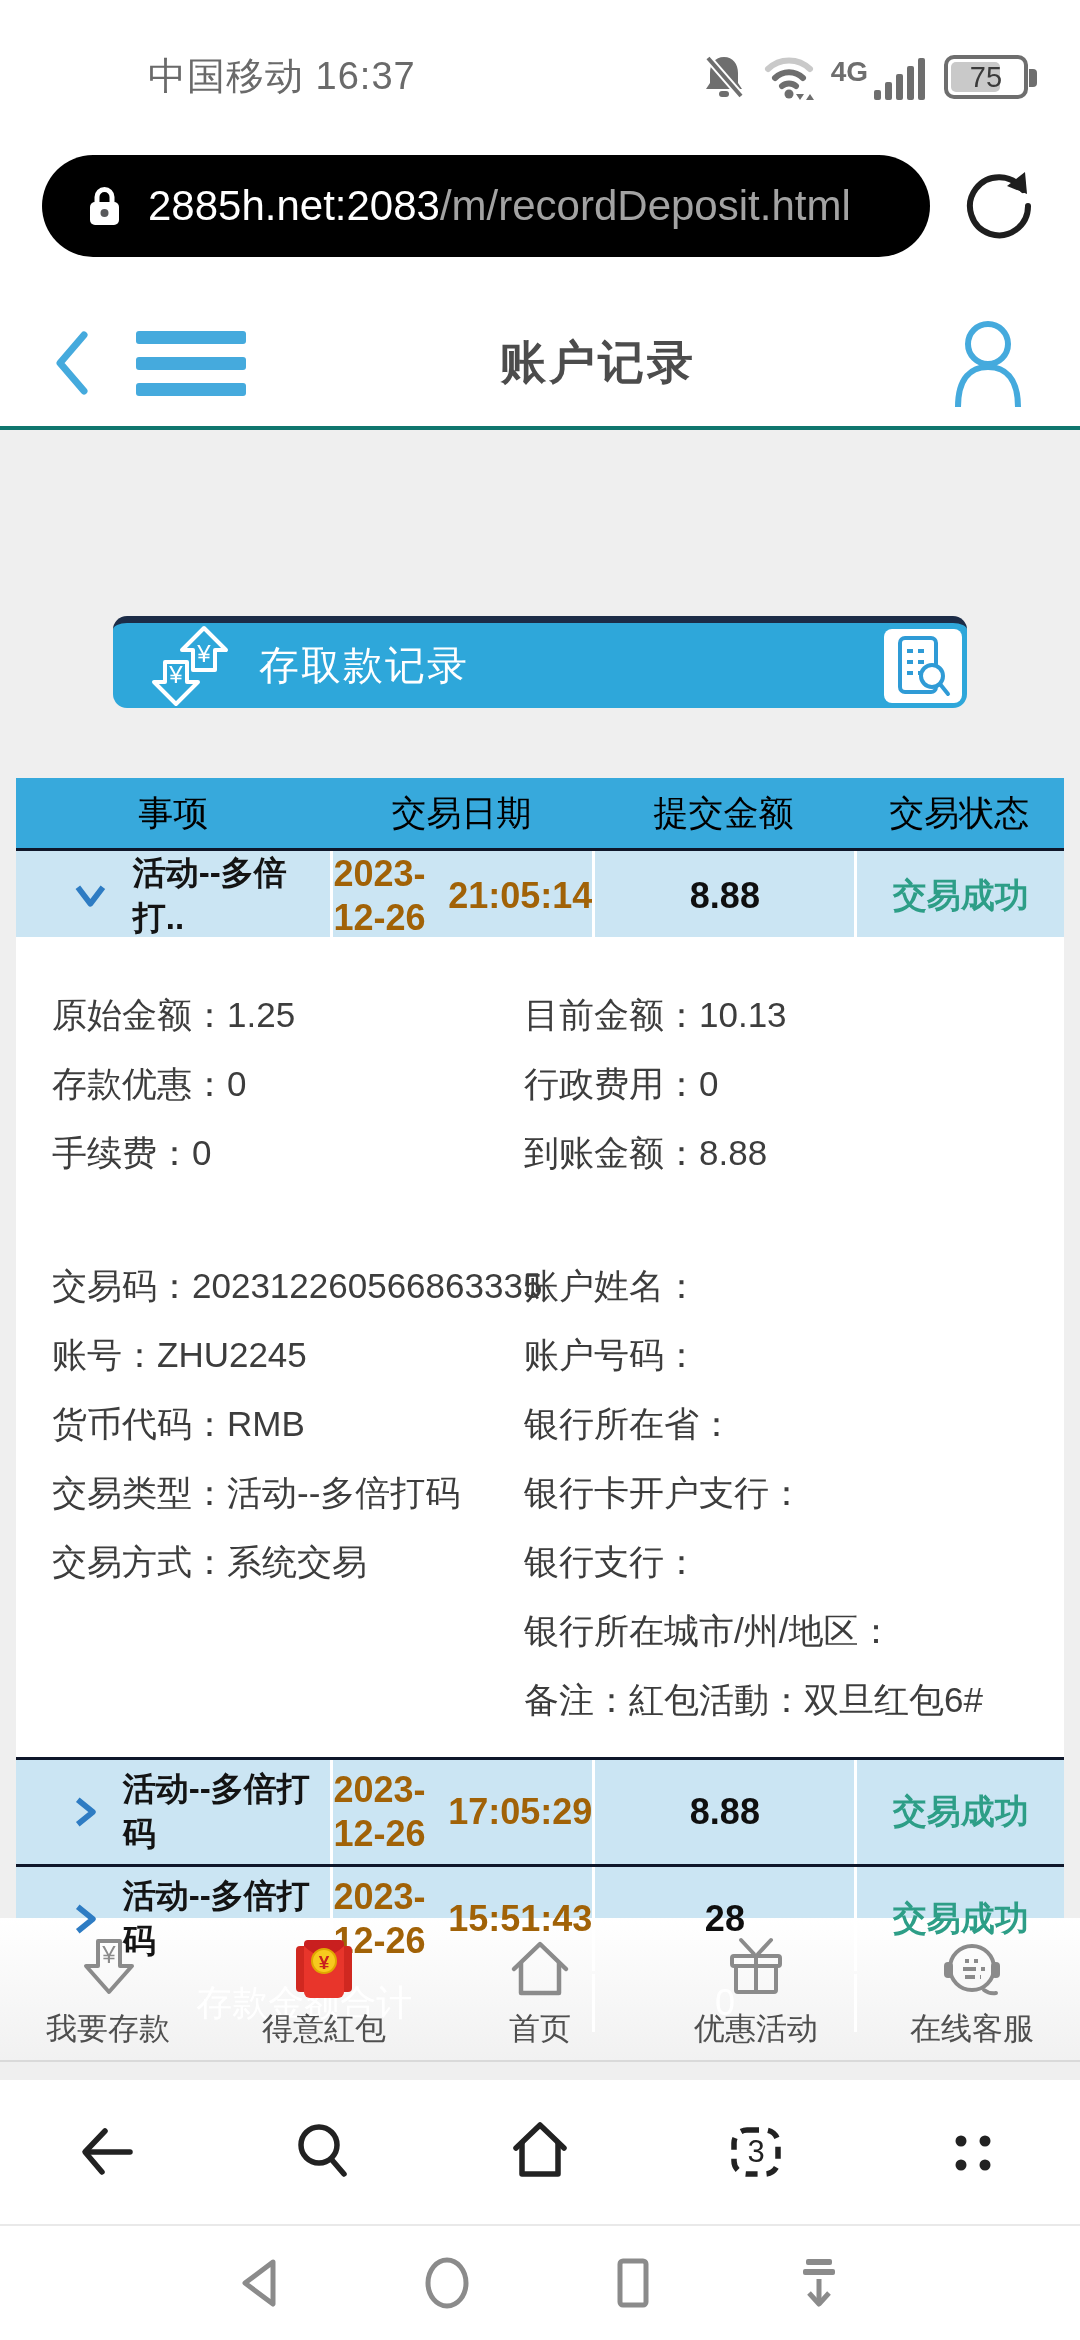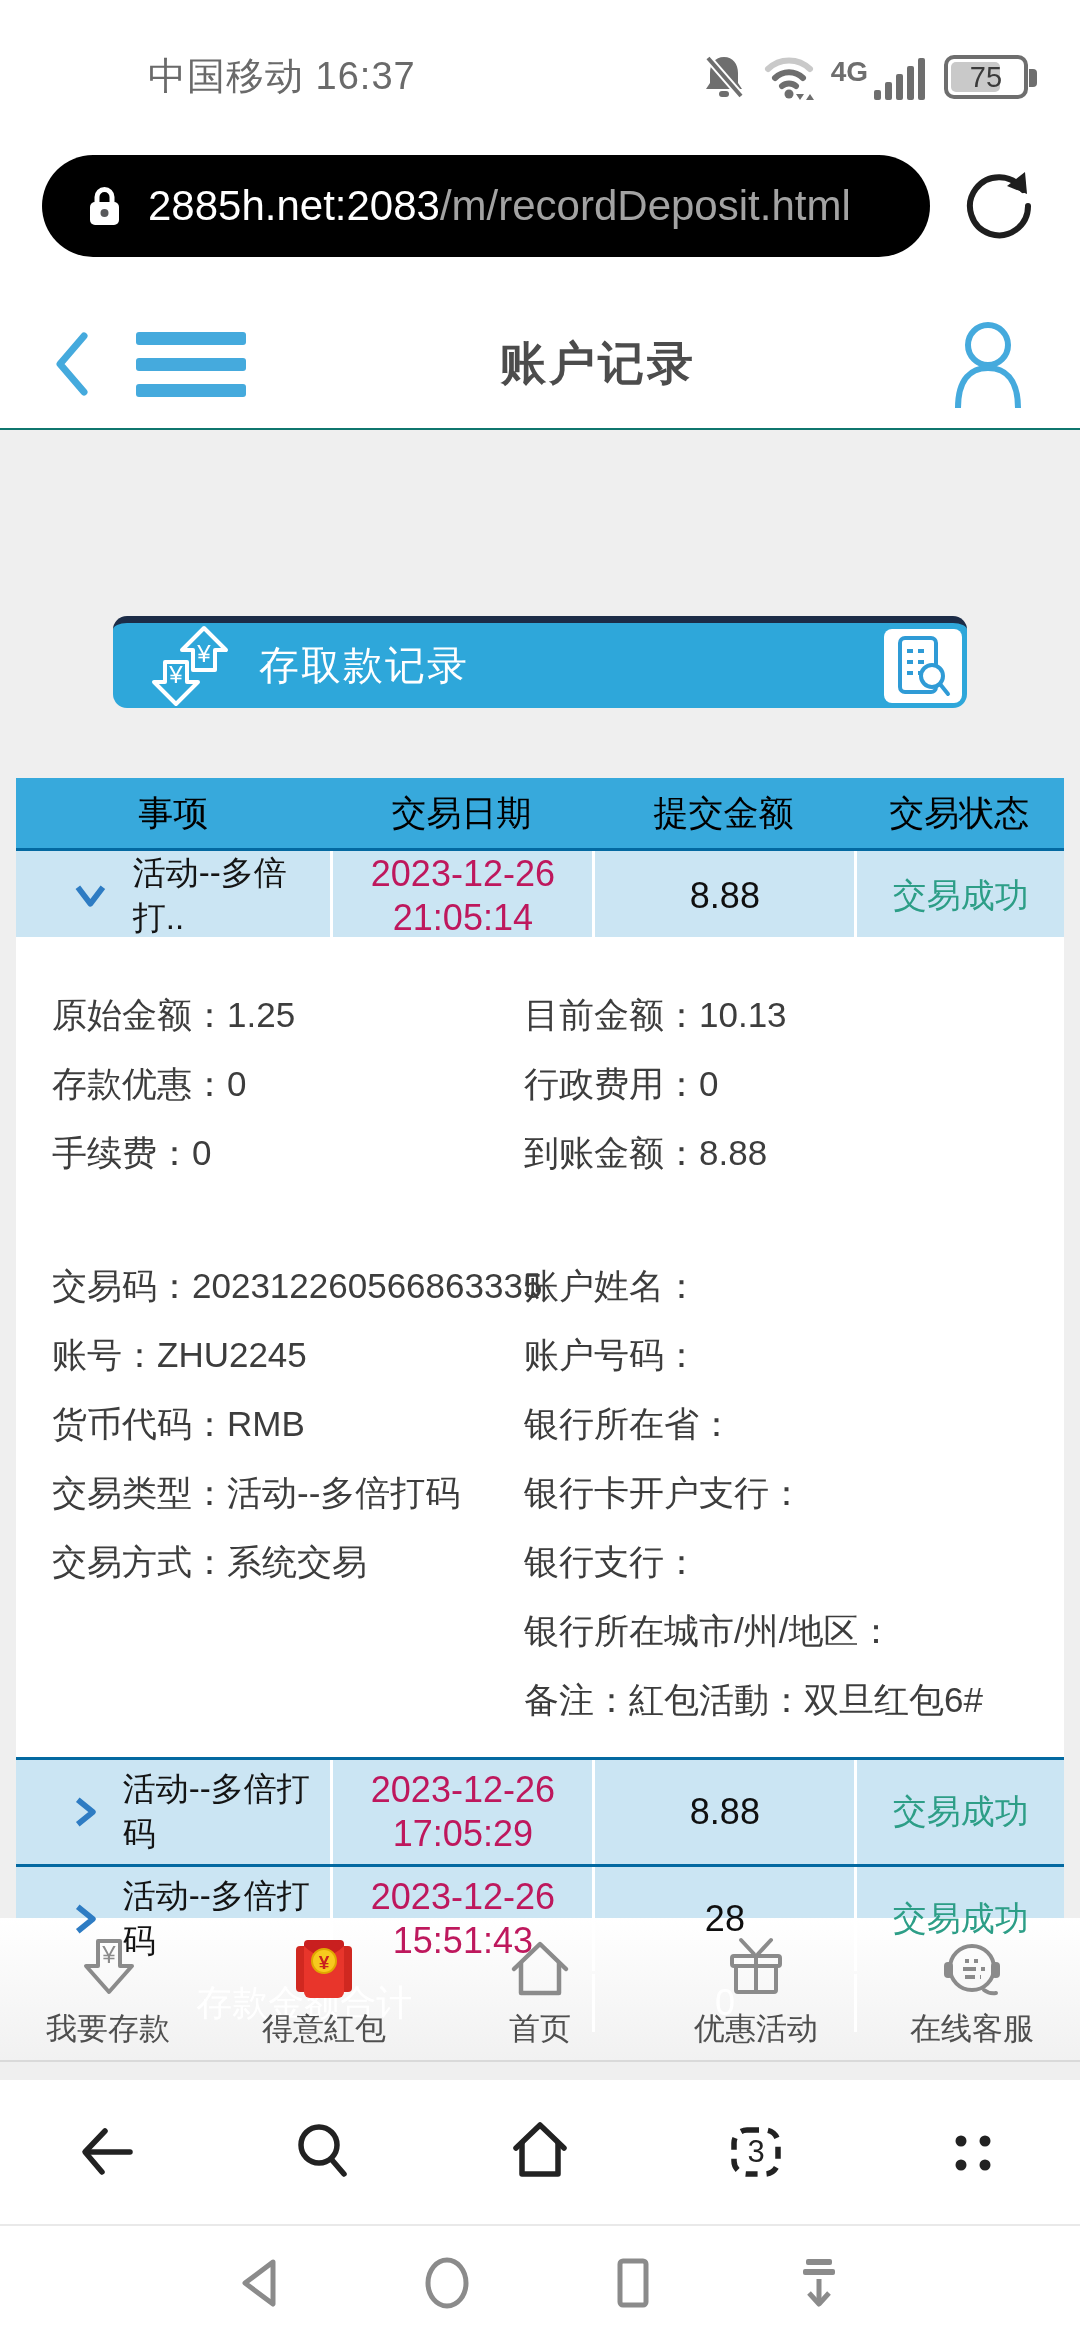--- a/index.html
+++ b/index.html
@@ -18,41 +18,41 @@
   
   .url-section{height:188px;display:flex;align-items:center;gap:30px;padding:0 42px;box-sizing:border-box;background:#fff;}
   .url-pill{flex:1;height:102px;background:#000000;border-radius:51px;display:flex;align-items:center;
             padding:0 44px;gap:26px;box-sizing:border-box;overflow:hidden;}
   .url-text{font-size:42px;white-space:nowrap;overflow:hidden;}
   .url-host{color:#ffffff;}
   .url-path{color:#a3a3a3;}
   .refresh-btn{width:78px;height:78px;display:flex;align-items:center;justify-content:center;}
   
   .app-nav{height:130px;display:flex;align-items:center;gap:46px;padding:0 54px;box-sizing:border-box;
-           border-bottom:2px solid #0f766e;background:#fff;}
+           border-bottom:4px solid #0f766e;background:#fff;}
   .burger{display:flex;flex-direction:column;gap:13px;width:110px;}
   .burger span{display:block;height:13px;background:#45aadd;border-radius:3px;}
   .app-title{flex:1;text-align:center;font-size:46px;font-weight:bold;color:#4c4c4c;letter-spacing:3px;}
   
   .content{height:1488px;background:#efefef;box-sizing:border-box;padding-top:186px;}
   .banner{margin:0 113px;height:92px;background:#2ea7da;border-radius:14px;border-top:7px solid #1c2c47;
           box-sizing:border-box;position:relative;display:flex;align-items:center;padding:0 34px;gap:26px;}
   .banner-title{font-size:40px;color:#ffffff;letter-spacing:2px;}
   .banner-search{position:absolute;right:5px;top:6px;bottom:5px;width:78px;background:#ffffff;border-radius:8px;
                  display:flex;align-items:center;justify-content:center;}
   .table{margin:70px 16px 0;}
   .thead,.trow,.tfoot{display:grid;grid-template-columns:30% 25% 25% 20%;}
   .thead{background:#37a9dc;height:70px;align-items:center;color:#000000;font-size:35px;text-align:center;}
-  .trow{background:#cbe5f3;border-top:3px solid #0369a1;}
+  .trow{background:#cbe5f3;border-top:3px solid #0f172a;font-weight:bold;}
   .trow.r0{height:86px;}
   .trow.rn{height:104px;}
   .cell{display:flex;align-items:center;justify-content:center;}
   .trow .cell + .cell{border-left:3px solid #ffffff;}
   .cell-item{justify-content:flex-start;padding-left:58px;gap:26px;font-size:33px;color:#141414;}
-  .cell-date{flex-direction:column;font-size:36px;color:#be185d;line-height:1.22;}
+  .cell-date{flex-direction:row;font-size:36px;color:#a16207;line-height:1.22;}
   .cell-amount{font-size:36px;color:#0f0f0f;}
   .cell-status{font-size:34px;color:#2d9e87;}
   .details{background:#ffffff;padding:36px 36px 30px;box-sizing:border-box;font-size:35px;color:#3d3d3d;}
   .d-row{display:flex;height:53px;align-items:center;margin-top:16px;}
   .d-left{width:472px;flex-shrink:0;white-space:nowrap;}
   .d-right{flex:1;white-space:nowrap;}
   .d-gap{height:64px;}
   .tfoot{background:#57575a;height:58px;border-top:3px solid #ffffff;align-items:center;color:#ffffff;
          font-size:36px;text-align:center;}
   .tfoot .f-label{grid-column:1 / span 2;}

